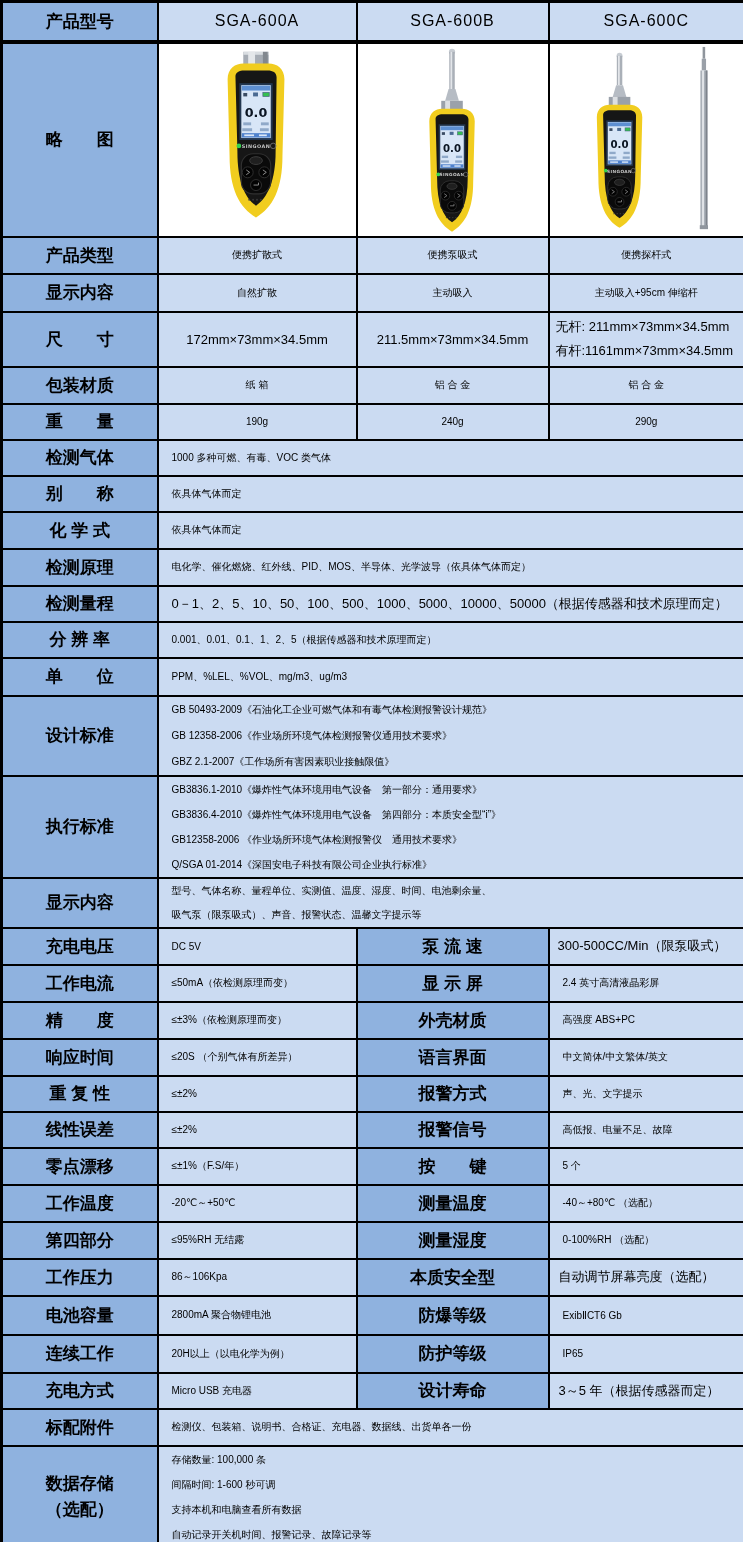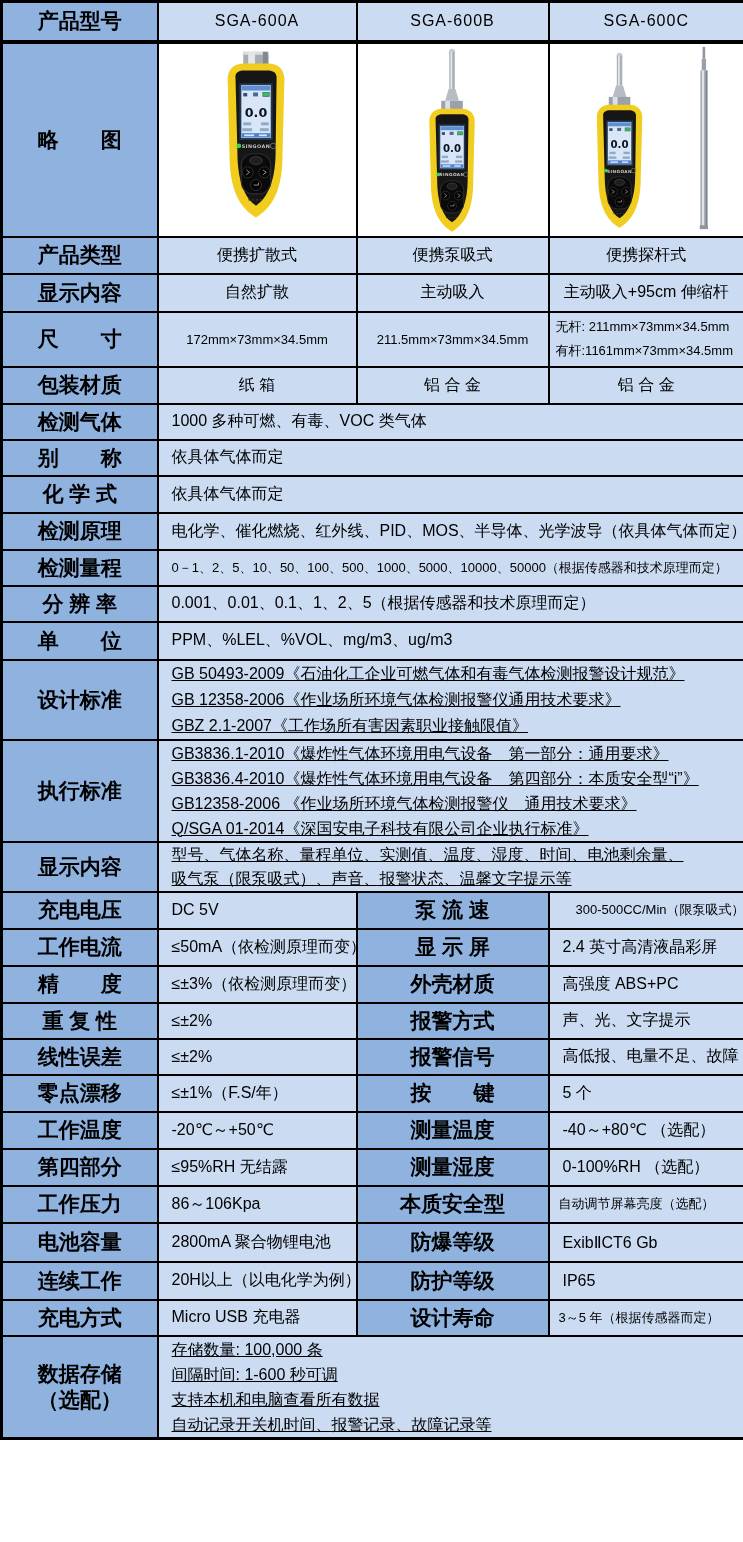--- a/index.html
+++ b/index.html
@@ -1,29 +1,29 @@
 <!DOCTYPE html>
 <html><head>
 <meta charset="utf-8">
 <style>
   html,body { margin:0; padding:0; background:#ffffff; }
   body { width:743px; font-family:"Liberation Sans","DejaVu Sans",sans-serif; color:#000; }
   table.spec { border-collapse:collapse; table-layout:fixed; width:743px; border:3px solid #000; }
   td { border:2px solid #000; padding:0; overflow:hidden; vertical-align:middle; }
   tr.r1 td { border-bottom-width:4px; }
-  .hd { background:#8FB2DF; font-weight:700; font-size:21px; text-align:center; }
+  .hd { background:#8FB2DF; font-weight:700; font-size:17px; text-align:center; }
   .lc { background:#CBDBF2; }
-  .v  { font-size:16px; }
+  .v  { font-size:10px; }
   .cen { text-align:center; }
   .lft { text-align:left; padding-left:13px; padding-right:4px; }
   .nw { white-space:nowrap; }
   .fs13 { font-size:13px; }
   .model { font-size:16px; letter-spacing:1px; }
   .imgcell { background:#ffffff; text-align:right; vertical-align:middle; }
-  .lines div { line-height:26px; white-space:nowrap;text-decoration:underline; }
+  .lines div { line-height:26px; white-space:nowrap; }
   .lines.tight div { line-height:25px; }
   .lines.tight2 div { line-height:24px; }
   .dim div { line-height:24px; white-space:nowrap; }
   .stlabel div { line-height:26px; }
   svg { display:block; margin:0 auto; }
   svg text { font-family:"DejaVu Sans","Liberation Sans",sans-serif; }
 </style>
 </head>
 <body>
 
@@ -227,20 +227,26 @@
     <div>无杆: 211mm×73mm×34.5mm</div>
     <div>有杆:1161mm×73mm×34.5mm</div>
   </td>
 </tr>
 <tr style="height:37px">
   <td class="hd">包装材质</td>
   <td class="lc v cen nw">纸 箱</td>
   <td class="lc v cen nw">铝 合 金</td>
   <td class="lc v cen nw">铝 合 金</td>
 </tr>
+<tr style="height:36px">
+  <td class="hd">重　　量</td>
+  <td class="lc v cen nw">190g</td>
+  <td class="lc v cen nw">240g</td>
+  <td class="lc v cen nw">290g</td>
+</tr>
 
 <tr style="height:36px">
   <td class="hd">检测气体</td>
   <td class="lc v lft nw" colspan="3">1000 多种可燃、有毒、VOC 类气体</td>
 </tr>
 <tr style="height:36px">
   <td class="hd">别　　称</td>
   <td class="lc v lft nw" colspan="3">依具体气体而定</td>
 </tr>
 <tr style="height:37px">
@@ -285,33 +291,39 @@
   <td class="lc v lft lines tight2" colspan="3">
     <div>型号、气体名称、量程单位、实测值、温度、湿度、时间、电池剩余量、</div>
     <div>吸气泵（限泵吸式）、声音、报警状态、温馨文字提示等</div>
   </td>
 </tr>
 
 <tr style="height:37px">
   <td class="hd">充电电压</td>
   <td class="lc v lft nw">DC 5V</td>
   <td class="hd">泵 流 速</td>
-  <td class="lc v lft nw fs13" style="padding-left:26px">300-500CC/Min（限泵吸式）</td>
+  <td class="lc v lft nw fs13" style="padding-left:8px">300-500CC/Min（限泵吸式）</td>
 </tr>
 <tr style="height:37px">
   <td class="hd">工作电流</td>
   <td class="lc v lft nw">≤50mA（依检测原理而变）</td>
   <td class="hd">显 示 屏</td>
   <td class="lc v lft nw">2.4 英寸高清液晶彩屏</td>
 </tr>
 <tr style="height:37px">
   <td class="hd">精　　度</td>
   <td class="lc v lft nw">≤±3%（依检测原理而变）</td>
   <td class="hd">外壳材质</td>
   <td class="lc v lft nw">高强度 ABS+PC</td>
+</tr>
+<tr style="height:37px">
+  <td class="hd">响应时间</td>
+  <td class="lc v lft nw">≤20S （个别气体有所差异）</td>
+  <td class="hd">语言界面</td>
+  <td class="lc v lft nw">中文简体/中文繁体/英文</td>
 </tr>
 <tr style="height:36px">
   <td class="hd">重 复 性</td>
   <td class="lc v lft nw">≤±2%</td>
   <td class="hd">报警方式</td>
   <td class="lc v lft nw">声、光、文字提示</td>
 </tr>
 <tr style="height:36px">
   <td class="hd">线性误差</td>
   <td class="lc v lft nw">≤±2%</td>
@@ -354,20 +366,24 @@
   <td class="hd">防护等级</td>
   <td class="lc v lft nw">IP65</td>
 </tr>
 <tr style="height:36px">
   <td class="hd">充电方式</td>
   <td class="lc v lft nw">Micro USB 充电器</td>
   <td class="hd">设计寿命</td>
   <td class="lc v lft nw fs13" style="padding-left:9px">3～5 年（根据传感器而定）</td>
 </tr>
 
+<tr style="height:37px">
+  <td class="hd">标配附件</td>
+  <td class="lc v lft nw" colspan="3">检测仪、包装箱、说明书、合格证、充电器、数据线、出货单各一份</td>
+</tr>
 
 <tr style="height:102px">
   <td class="hd stlabel">
     <div>数据存储</div>
     <div>（选配）</div>
   </td>
   <td class="lc v lft lines tight" colspan="3">
     <div>存储数量: 100,000 条</div>
     <div>间隔时间: 1-600 秒可调</div>
     <div>支持本机和电脑查看所有数据</div>

